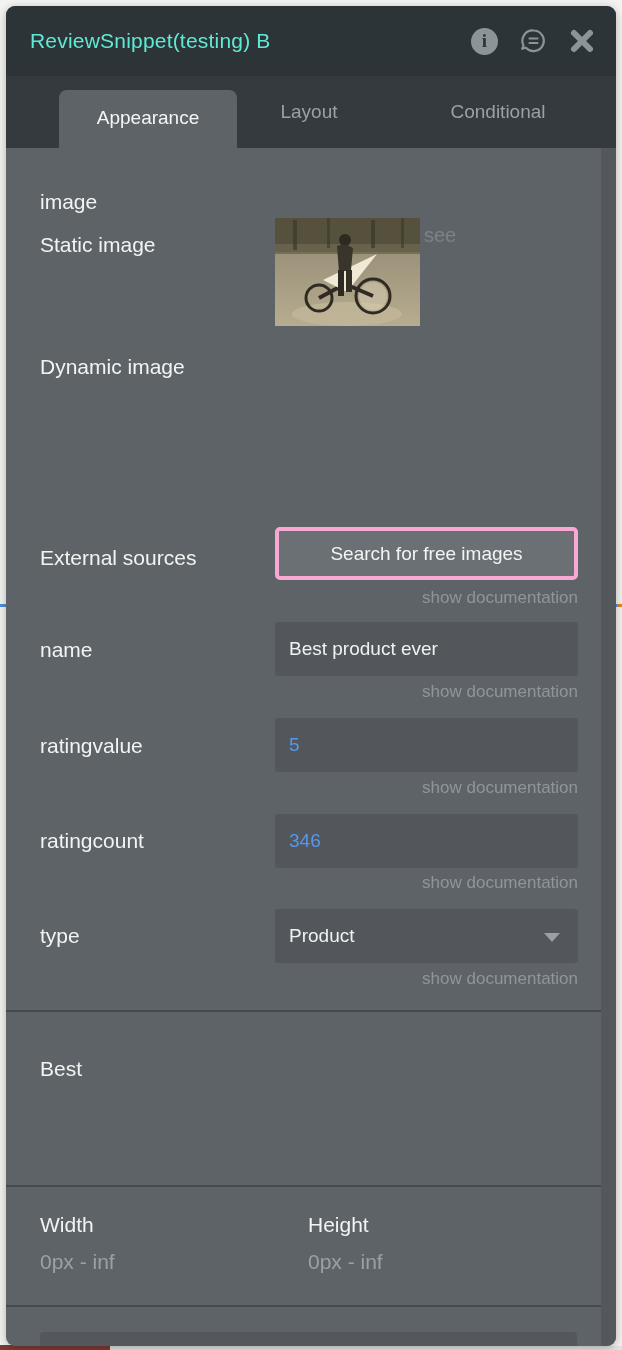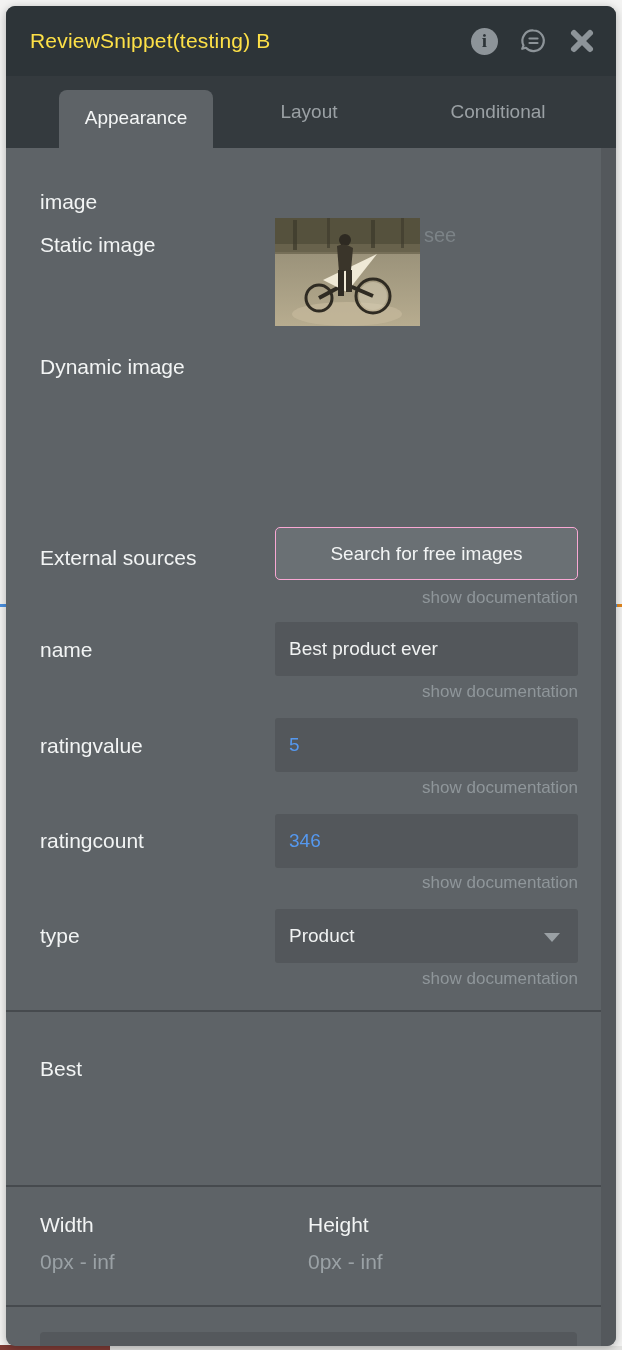--- a/index.html
+++ b/index.html
@@ -13,41 +13,41 @@
   .panel {
     position:absolute; left:6px; top:6px; width:610px; height:1340px;
     background:#5e6367; border-radius:9px; overflow:hidden;
     box-shadow:0 2px 10px rgba(0,0,0,.28);
   }
   
   .hdr {
     position:absolute; left:0; top:0; width:100%; height:70px;
     background:#2d3438; display:flex; align-items:center;
   }
-  .hdr-title { color:#fde047; font-size:21px; padding-left:24px; flex:1;
+  .hdr-title { color:#5eead4; font-size:21px; padding-left:24px; flex:1;
     white-space:nowrap; letter-spacing:.2px; }
   .hdr-icons { display:flex; align-items:center; gap:20px; padding-right:20px; }
   .ico-info {
     width:27px; height:27px; border-radius:50%; background:#8d9499;
     color:#2d3438; font-family:"Liberation Serif","DejaVu Serif",serif;
     font-weight:bold; font-size:19px; display:flex; align-items:center;
     justify-content:center; cursor:pointer;
   }
   .ico-btn { cursor:pointer; display:flex; align-items:center; }
   
   .tabbar {
     position:absolute; left:0; top:70px; width:100%; height:72px;
     background:#343a3e;
   }
   .tab {
     position:absolute; font-size:19px; color:#9aa0a4; text-align:center;
     cursor:pointer;
   }
   .tab.active {
-    left:53px; top:14px; width:154px; height:58px; line-height:56px;
+    left:53px; top:14px; width:178px; height:58px; line-height:56px;
     background:#5e6367; color:#f4f6f6; border-radius:8px 8px 0 0;
   }
   .tab.t-layout { left:223px; top:0; width:160px; line-height:72px; }
   .tab.t-cond   { left:402px; top:0; width:180px; line-height:72px; }
   
   .body { position:absolute; left:0; top:142px; width:100%; bottom:0; }
   .scroll-gutter {
     position:absolute; right:0; top:142px; width:15px; bottom:0;
     background:#54585c; cursor:pointer;
   }
@@ -60,21 +60,21 @@
     overflow:hidden;
   }
   .field.blue-val { color:#5598ef; }
   .textarea-field {
     position:absolute; left:269px; top:334px; width:303px; height:177px;
     background:#53575b; border-radius:3px; color:#f0f2f2; font-size:19.5px;
     line-height:31px; padding:11px 13px; word-break:break-all; cursor:text;
   }
   .btn-search {
     position:absolute; left:269px; top:521px; width:303px; height:53px;
-    background:#6a7074; border:1px solid #f9a8d4; border-radius:5px;
+    background:#6a7074; border:4px solid #f9a8d4; border-radius:5px;
     color:#f2f4f4; font-size:19px; display:flex; align-items:center;
     justify-content:center; cursor:pointer;
     font-family:"Liberation Sans","DejaVu Sans",sans-serif;
   }
   .doc-link {
     position:absolute; right:38px; color:#8f969a; font-size:17px;
     cursor:pointer;
   }
   .select {
     cursor:pointer;

